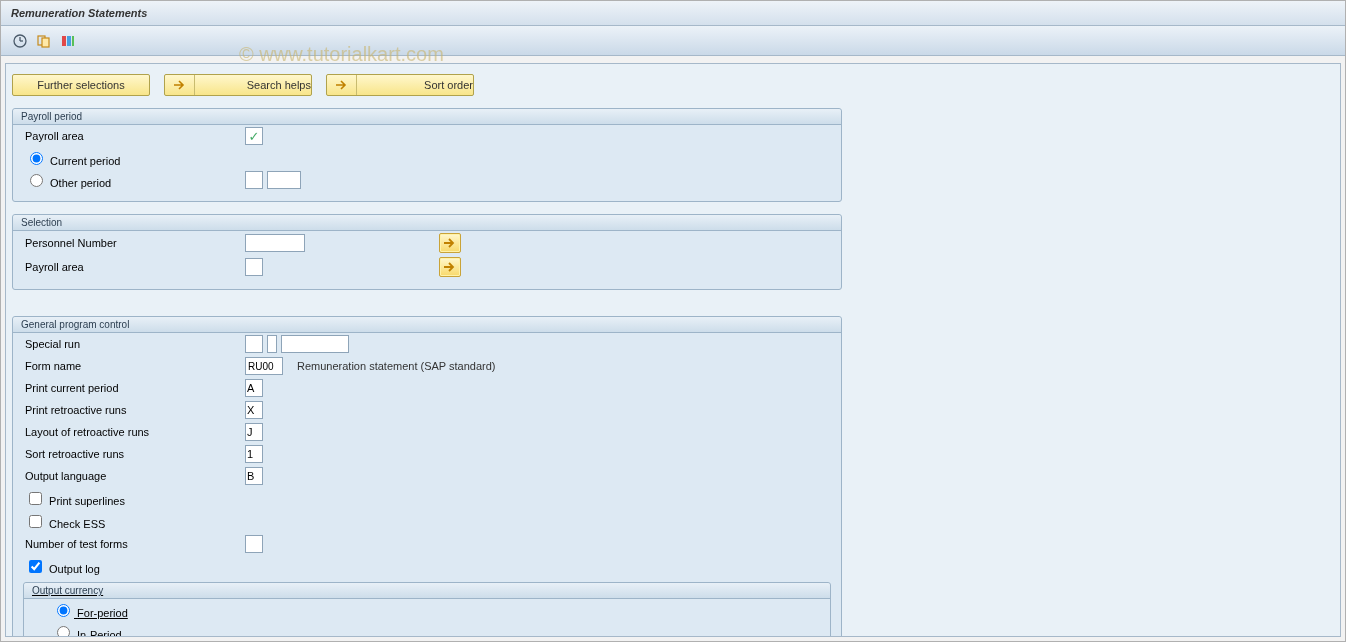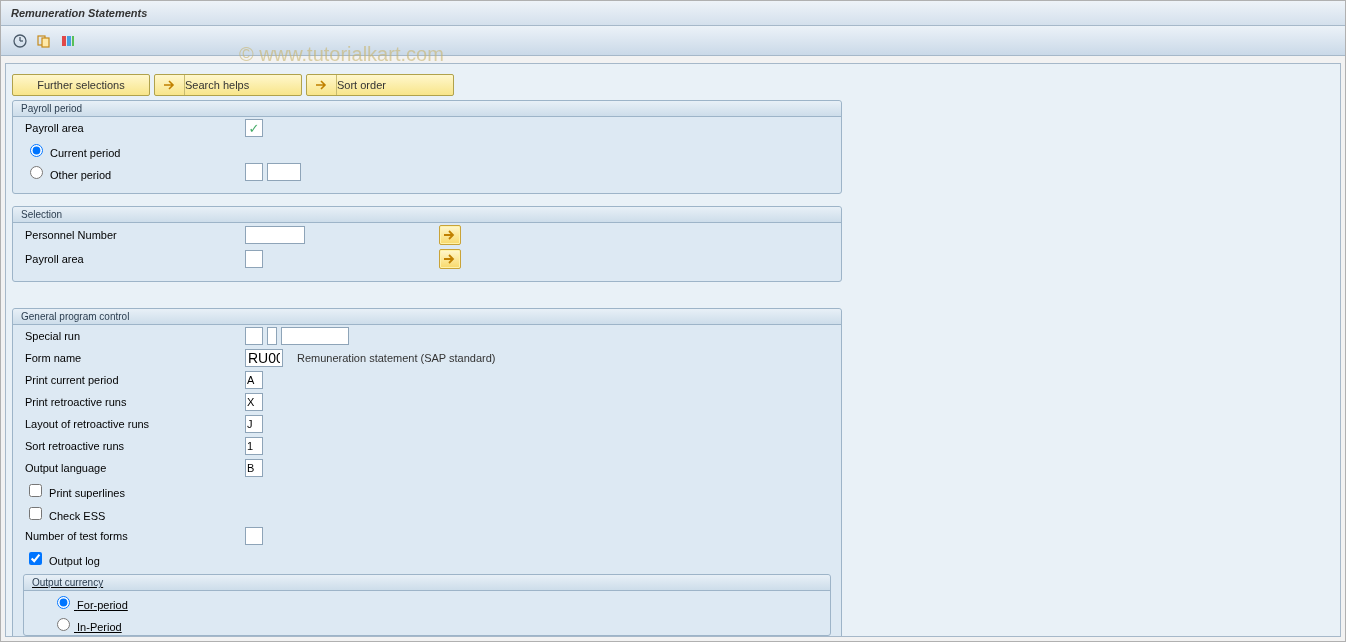--- a/index.html
+++ b/index.html
@@ -37,40 +37,40 @@
     background: #e9f1f7;
     border: 1px solid #a6b8c9;
     overflow-y: auto;
   }
   
   .content::-webkit-scrollbar { width:16px; }
   .content::-webkit-scrollbar-track { background:#dde6ee; border-left:1px solid #b8c6d4;}
   .content::-webkit-scrollbar-thumb { background:#c1d0de; border:1px solid #8ea4b8;}
   .content::-webkit-scrollbar-button { background:#d4e0ec; height:16px; border:1px solid #8ea4b8;}
   .inner { padding: 10px 10px 30px 6px; }
-  .action-buttons { display:flex; gap:4px; margin-bottom:4px; }
+  .action-buttons { display:flex; gap:14px; margin-bottom:12px; }
   .sap-btn {
     background: linear-gradient(to bottom,#fff7cc 0%, #f8e58a 100%);
     border: 1px solid #b0a24c;
     border-radius: 2px;
     height: 22px;
     font-size: 11px;
     color: #333;
     display: inline-flex; align-items:center; justify-content:center;
     cursor:pointer;
     padding: 0;
   }
   .sap-btn.wide { width: 138px; }
   .sap-btn.split { width:148px; display:inline-flex; }
   .sap-btn .arrow-cell {
     width: 30px; height: 100%;
     border-right: 1px solid #c8bb6f;
     display:flex; align-items:center; justify-content:center;
   }
-  .sap-btn .label-cell { flex:1; text-align:left; }
+  .sap-btn .label-cell { flex:1; text-align:right; }
   .group {
     width: 830px;
     background: #dde9f3;
     border: 1px solid #9db4c8;
     border-radius: 3px;
     margin-bottom: 12px;
     padding: 0 0 10px 0;
   }
   .group-title {
     background: linear-gradient(to bottom,#e8f0f7,#cdddea);
@@ -80,21 +80,21 @@
     font-size: 10px;
     color: #2c3e50;
   }
   .row {
     display: flex; align-items: center;
     padding: 2px 12px;
     min-height: 22px;
   }
   .label-col { width: 220px; }
   .field-col { display:flex; align-items:center; gap:4px; }
-  input[type=text].tiny { width: 34px; height:18px; border:1px solid #8ea4b8; background:#fff; font-size:14px; padding:0 2px;}
+  input[type=text].tiny { width: 34px; height:18px; border:1px solid #8ea4b8; background:#fff; font-size:10px; padding:0 2px;}
   input[type=text].small { width: 60px; height:18px; border:1px solid #8ea4b8; background:#fff; font-size:11px; padding:0 2px;}
   input[type=text].tiny2 { width: 18px; height:18px; border:1px solid #8ea4b8; background:#fff; font-size:11px; padding:0 2px; text-align:left;}
   input[type=text].mini { width: 18px; height:18px; border:1px solid #8ea4b8; background:#fff; font-size:11px; padding:0 1px;}
   input[type=text].med { width: 68px; height:18px; border:1px solid #8ea4b8; background:#fff; font-size:11px; padding:0 2px;}
   .checkmark-box {
     width:18px; height:18px; border:1px solid #8ea4b8; background:#fff;
     display:inline-flex; align-items:center; justify-content:center;
     font-size:13px; color:#4a6; cursor:pointer;
   }
   .radio-row input[type=radio]{ margin-right:4px; }

